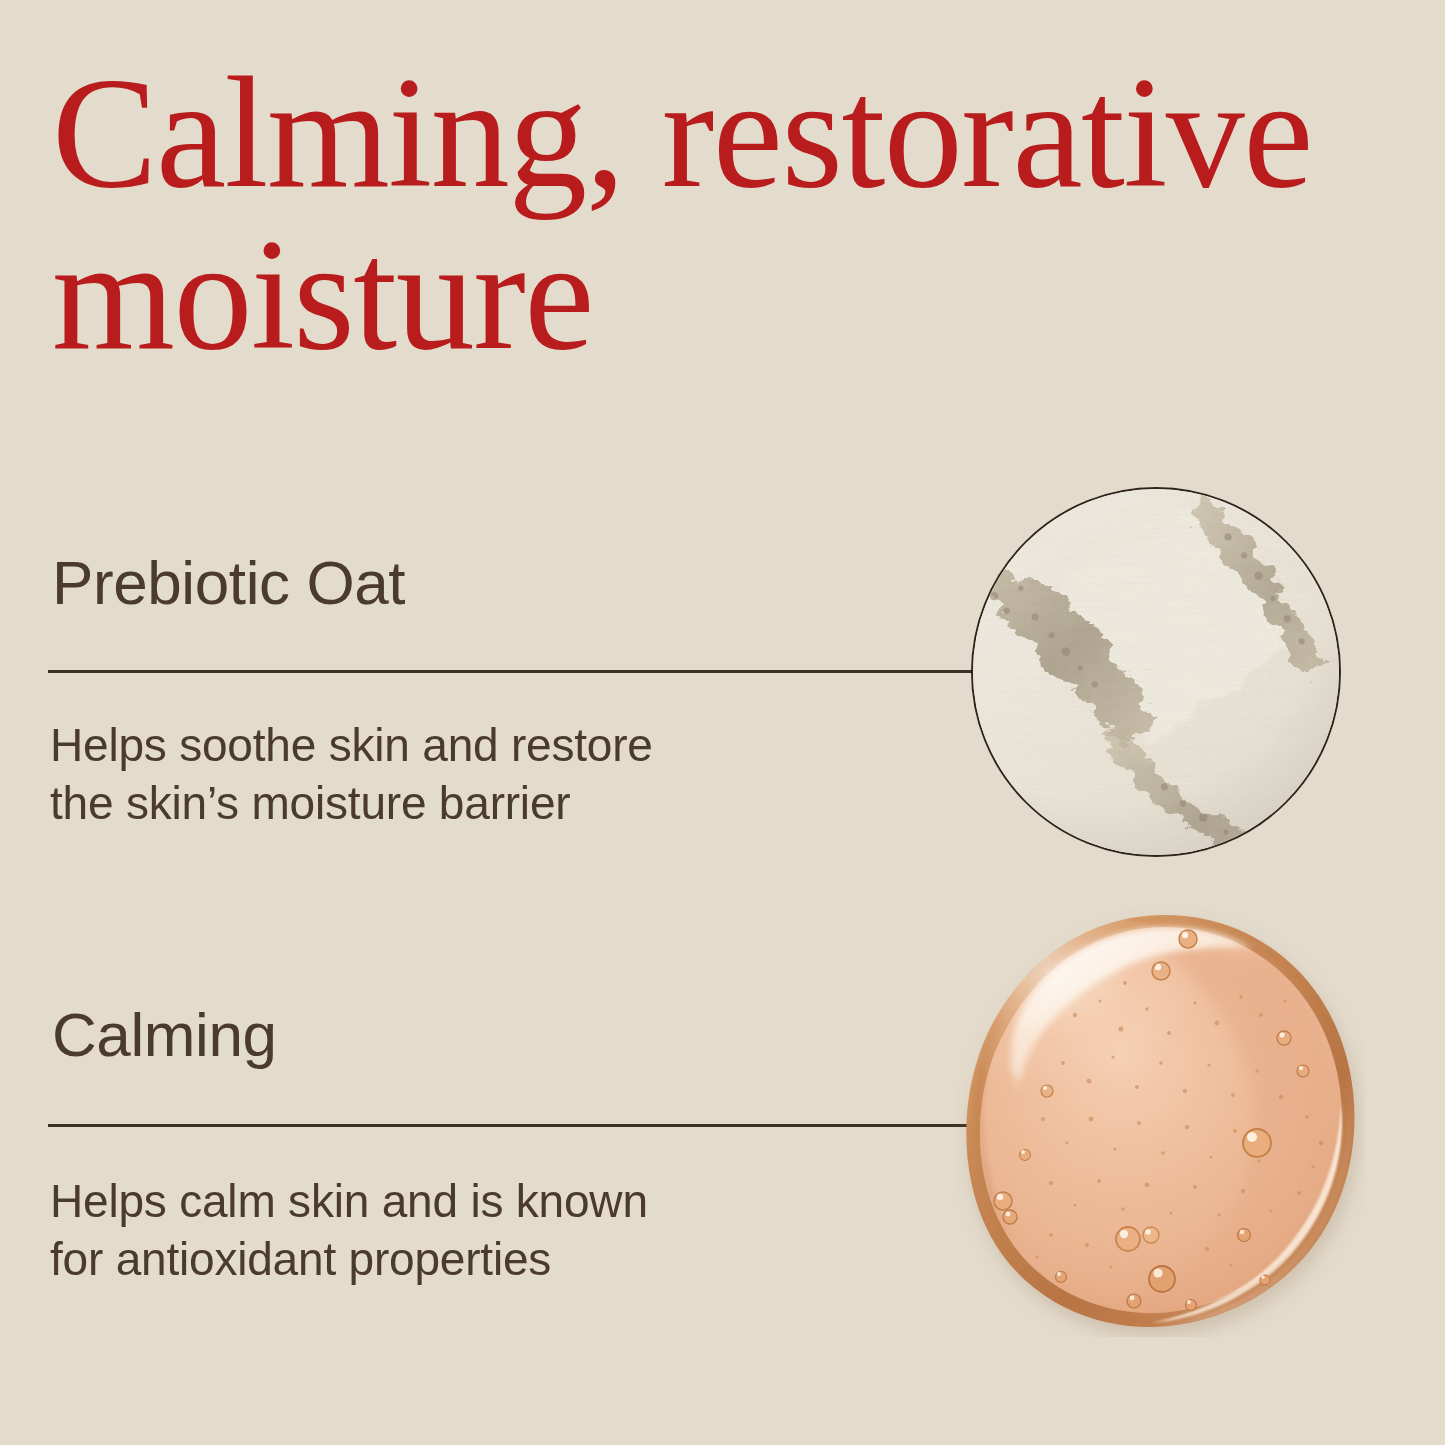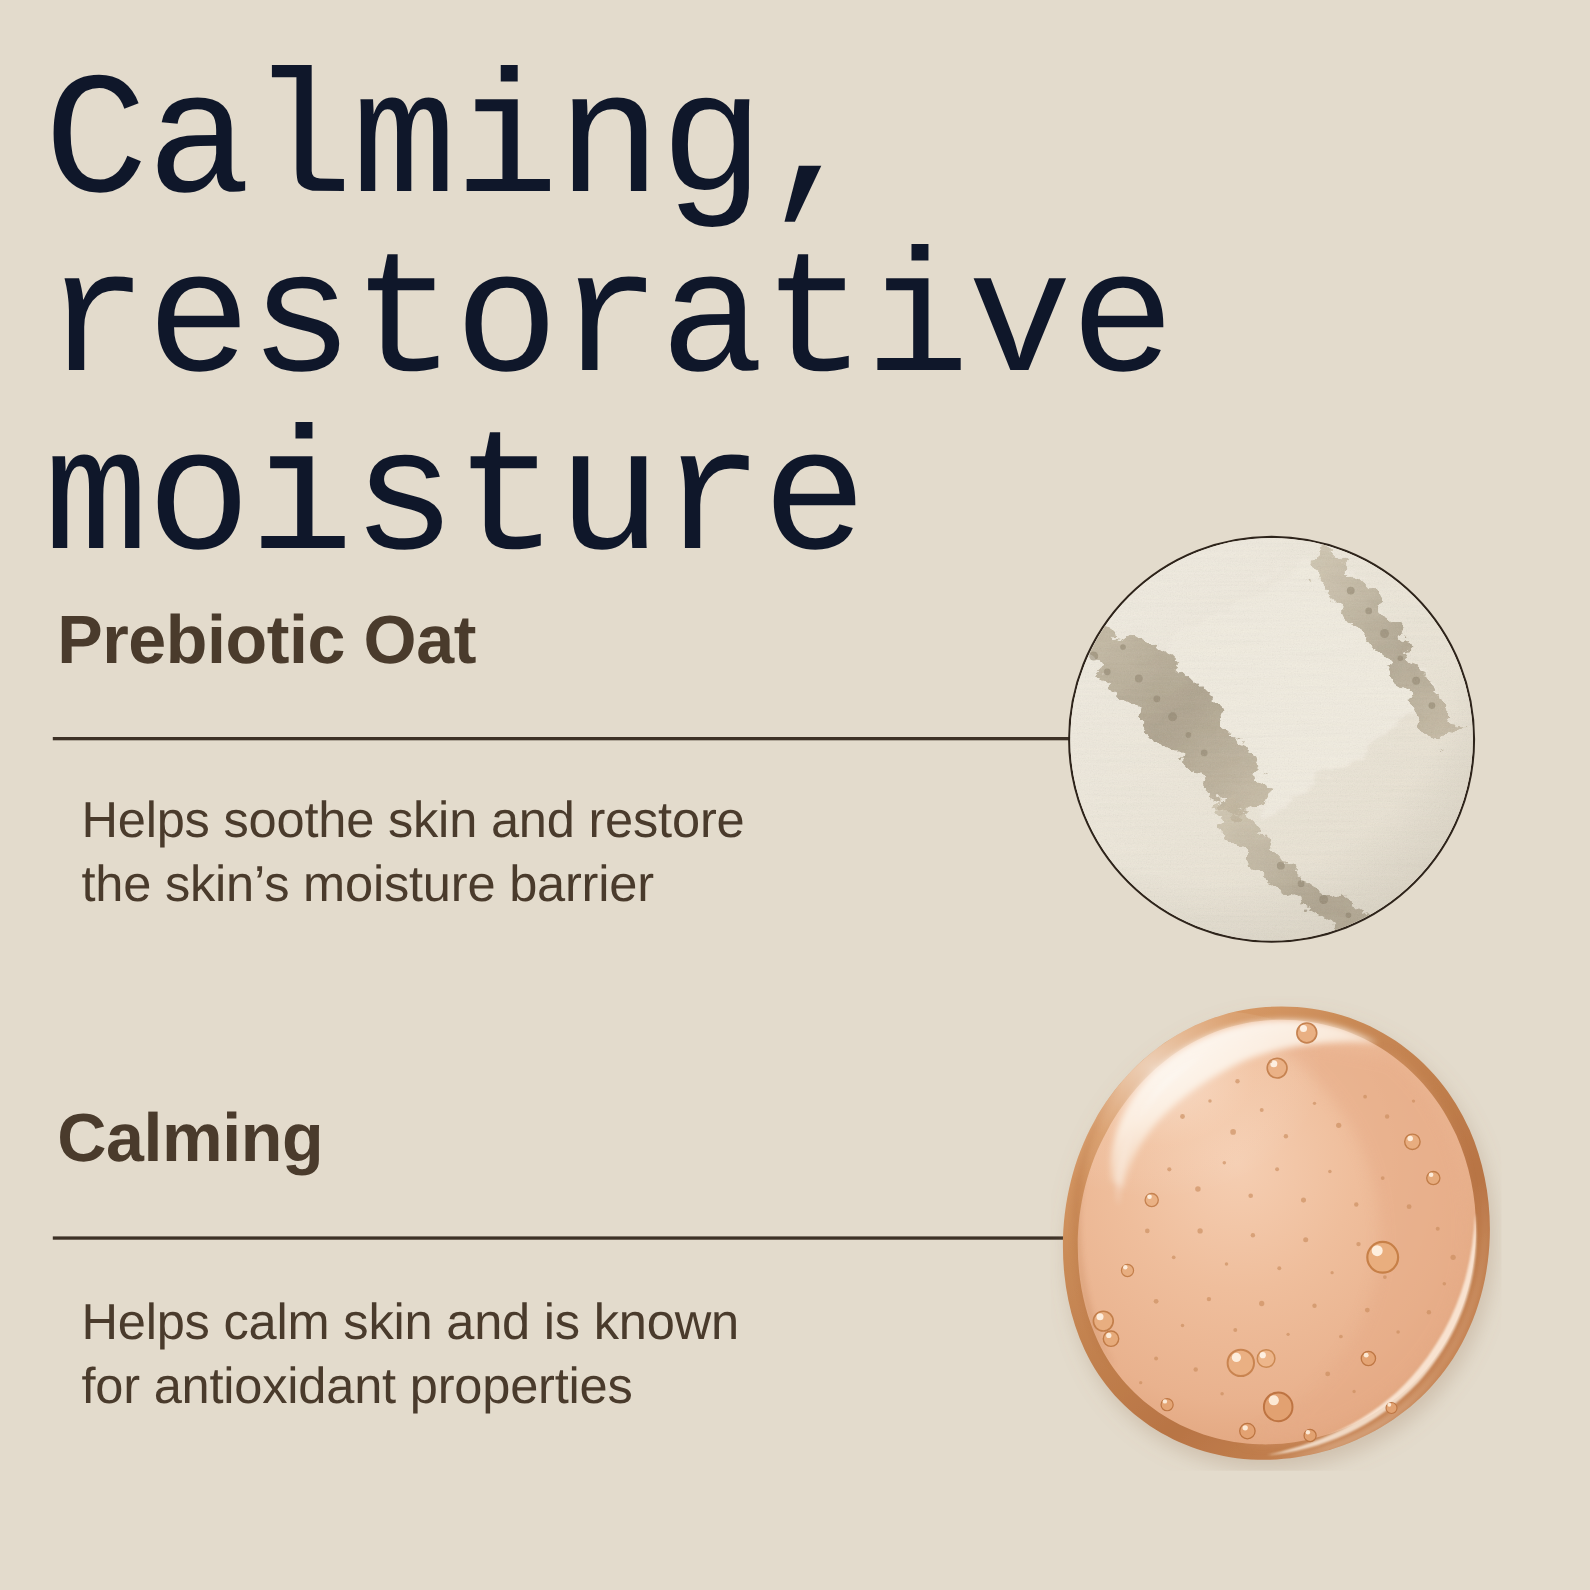--- a/index.html
+++ b/index.html
@@ -18,48 +18,48 @@
     position: relative;
     width: 1445px;
     height: 1445px;
     background: #e3dbcc;
     overflow: hidden;
   }
 
   
   .headline {
     position: absolute;
-    left: 40px;
+    left: 52px;
     top: 52px;
     width: 1320px;
-    font-family: Liberation Mono, monospace;
+    font-family: Liberation Serif, serif;
     font-size: 158px;
     line-height: 162px;
     letter-spacing: -1.5px;
-    color: #0f172a;
+    color: #b91c1c;
     font-weight: 400;
     white-space: pre-line;
   }
 
   
   .block {
     position: absolute;
     left: 0;
     width: 1445px;
   }
   .block-oat  { top: 548px; }
   .block-fev  { top: 1000px; }
 
   .ing-name {
     position: absolute;
     left: 52px;
     top: 0;
     font-size: 62px;
     line-height: 70px;
-    font-weight: 700;
+    font-weight: 400;
     color: #4a3b2c;
     letter-spacing: -0.4px;
     white-space: nowrap;
   }
 
   .ing-rule {
     position: absolute;
     left: 48px;
     height: 0;
     border-top: 3px solid #3d3126;
@@ -69,21 +69,20 @@
 
   .ing-desc {
     position: absolute;
     left: 50px;
     font-size: 46px;
     line-height: 58px;
     font-weight: 400;
     color: #4a3b2c;
     letter-spacing: -0.2px;
     white-space: pre-line;
-    margin-left: 24px;
   }
   .block-oat .ing-desc { top: 168px; }
   .block-fev .ing-desc { top: 172px; }
 
   
   .oat-circle {
     position: absolute;
     left: 971px;
     top: 487px;
     width: 370px;

